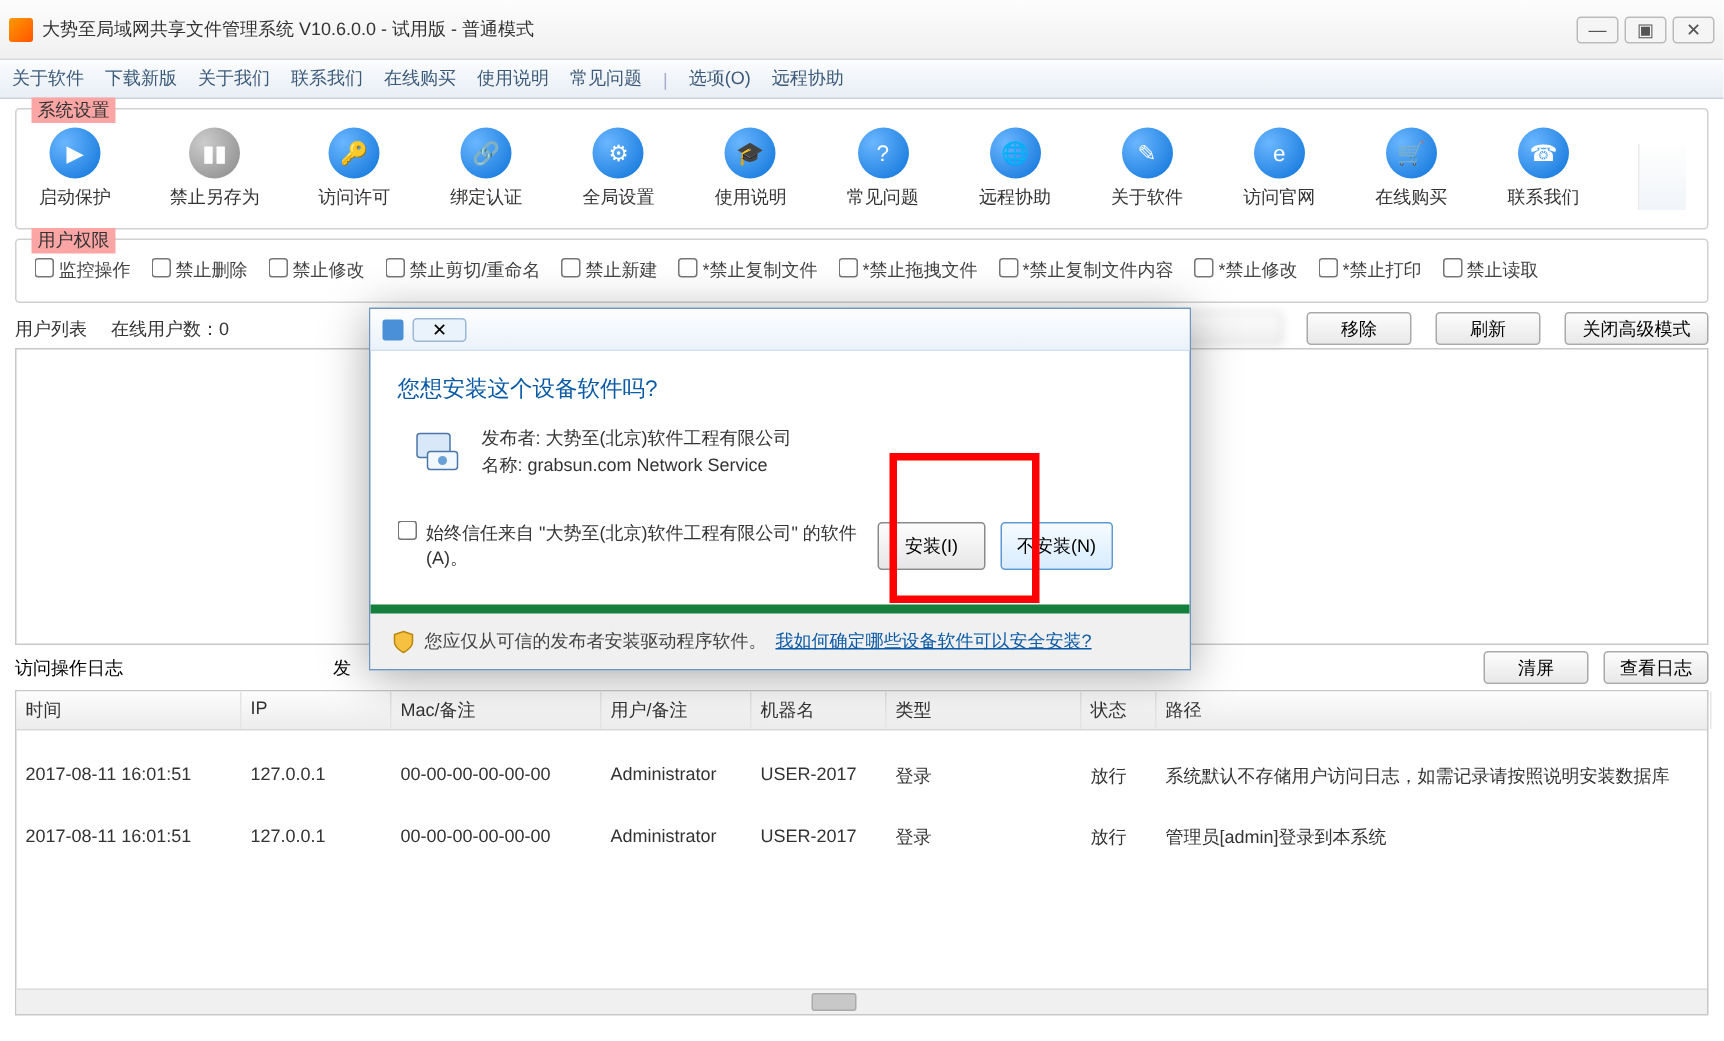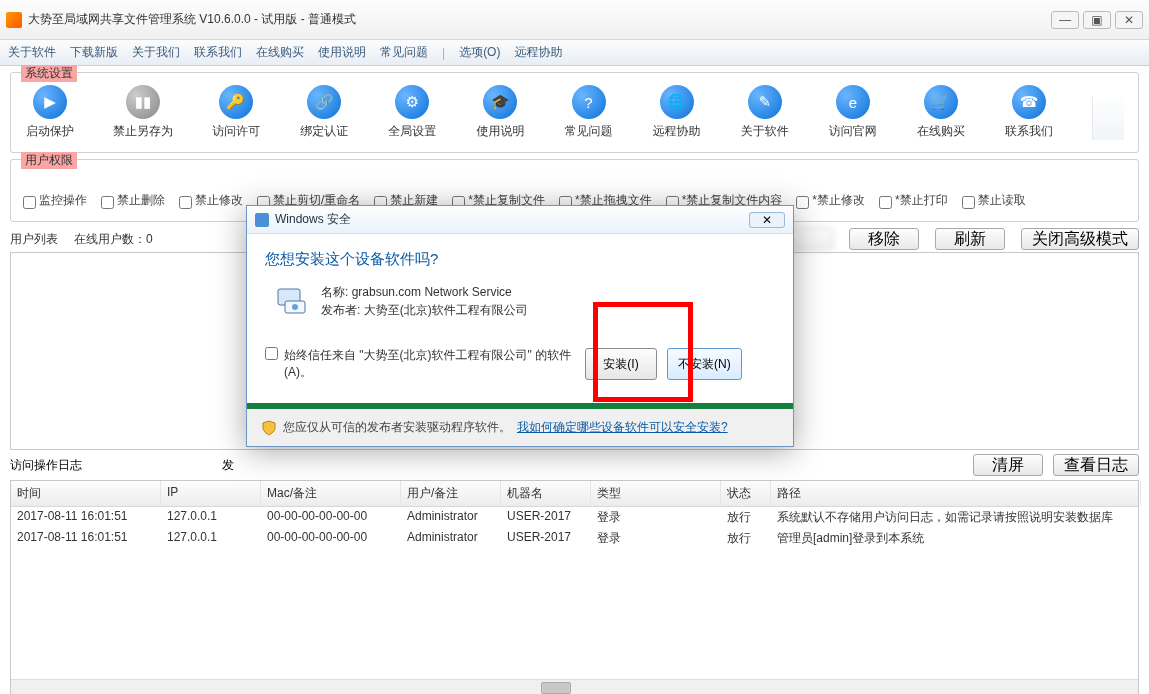--- a/index.html
+++ b/index.html
@@ -22,38 +22,38 @@
 
 .toolbar { display: flex; gap: 38px; padding: 6px 4px 2px 4px; align-items: flex-start; }
 .tool { display: flex; flex-direction: column; align-items: center; width: 60px; cursor: pointer; }
 .tool .circle { width: 34px; height: 34px; border-radius: 50%; display: flex; align-items: center; justify-content: center; margin-bottom: 4px; }
 .tool .blue { background: radial-gradient(circle at 30% 30%, #6ab6ff, #0b72d8); }
 .tool .gray { background: radial-gradient(circle at 30% 30%, #ccc, #888); }
 .tool .label { color: #333; white-space: nowrap; }
 .mount { width: 38px; height: 44px; align-self: flex-end; background: linear-gradient(#fff,#e8eef5); opacity:.6; border-left:1px solid #ddd; }
 
 .perms { display: flex; gap: 14px; padding: 6px 2px 2px 2px; flex-wrap: nowrap; }
-.perm { display: flex; align-items: flex-end; gap: 3px; color: #444; margin-top: 20px; }
+.perm { display: flex; align-items: flex-start; gap: 3px; color: #444; }
 .perm input { width: 13px; height: 13px; }
 
 .listbar { display: flex; align-items: center; gap: 16px; margin: 4px 0 2px 0; }
 .listbar .lbl { color: #333; }
 .listbar .spacer { flex: 1; }
-.btn { height: 22px; min-width: 70px; padding: 0 10px; background: linear-gradient(#fdfdfd,#e8e8e8); border: 1px solid #a9a9a9; border-radius: 3px; cursor: pointer; font-size: 16px; }
+.btn { height: 22px; min-width: 70px; padding: 0 10px; background: linear-gradient(#fdfdfd,#e8e8e8); border: 1px solid #a9a9a9; border-radius: 3px; cursor: pointer; font-size: 12px; }
 
 .panel { border: 1px solid #c8c8c8; height: 198px; background: #fff; margin-bottom: 4px; }
 
 .logbar { display: flex; align-items: center; gap: 10px; margin-top: 2px; }
 .logbar .spacer { flex: 1; }
 
 .loggrid { border: 1px solid #c8c8c8; background: #fff; margin-top: 4px; }
 .logheader, .logrow { display: grid; grid-template-columns: 150px 100px 140px 100px 90px 130px 50px 370px; }
 .logheader { background: linear-gradient(#fdfdfd,#ececec); border-bottom: 1px solid #d8d8d8; }
 .logheader div { padding: 4px 6px; border-right: 1px solid #e5e5e5; color: #333; }
-.logrow div { padding: 2px 6px; color: #333; white-space: nowrap; overflow: hidden; }
+.logrow div { padding: 2px 6px; color: #333; white-space: nowrap; overflow: hidden; margin-top: 20px; }
 .logbody { height: 172px; overflow: hidden; }
 .hscroll { height: 17px; background: #f0f0f0; border-top: 1px solid #ddd; position: relative; }
 .hscroll .thumb { position: absolute; left: 530px; top: 2px; width: 30px; height: 12px; background: #c8c8c8; border: 1px solid #aaa; border-radius: 2px; }
 
 svg { display: block; }
 
 
 .dialog { position: absolute; left: 246px; top: 205px; width: 548px; background: #fff; border: 1px solid #6f95c2; box-shadow: 0 4px 30px rgba(0,0,0,.35); }
 .dialog .dtitle { height: 28px; background: linear-gradient(#fefefe,#eaf2fb); border-bottom: 1px solid #d0dff0; display: flex; align-items: center; padding: 0 8px; }
 .dialog .dicon { width: 14px; height: 14px; background: #4a90d9; border-radius: 2px; margin-right: 6px; }
@@ -296,34 +296,33 @@
     <div class="hscroll">
         <div class="thumb"></div>
       </div>
   </div>
 
 </div>
 
 <div class="dialog">
   <div class="dtitle">
     <div class="dicon"></div>
-    <div class="dtitle-text">Windows 安全</div>
     <div class="dclose">✕</div>
   </div>
   <div class="dbody">
     <div class="dq">您想安装这个设备软件吗?</div>
     <div class="dmeta">
       <svg class="dev-icon" width="34" height="34">
         <rect x="3" y="6" width="22" height="16" rx="2" fill="#d8e8f8" stroke="#4a76a8"></rect>
         <rect x="10" y="18" width="20" height="12" rx="2" fill="#f2f8ff" stroke="#4a76a8"></rect>
         <circle cx="20" cy="24" r="3" fill="#6aa0d8"></circle>
       </svg>
       <div class="dimeta-text">
+        <div><span>发布者: </span><span>大势至(北京)软件工程有限公司</span></div>
         <div><span>名称: </span><span>grabsun.com Network Service</span></div>
-        <div><span>发布者: </span><span>大势至(北京)软件工程有限公司</span></div>
       </div>
     </div>
     <div class="drow">
       <div class="trust">
         <input type="checkbox" style="">
         <span>始终信任来自 "大势至(北京)软件工程有限公司" 的软件(A)。</span>
       </div>
       <button class="dbtn">安装(I)</button>
       <button class="dbtn" style="background:linear-gradient(#f6fbff,#d8ecff);border-color:#5f98d4">不安装(N)</button>
     </div>

